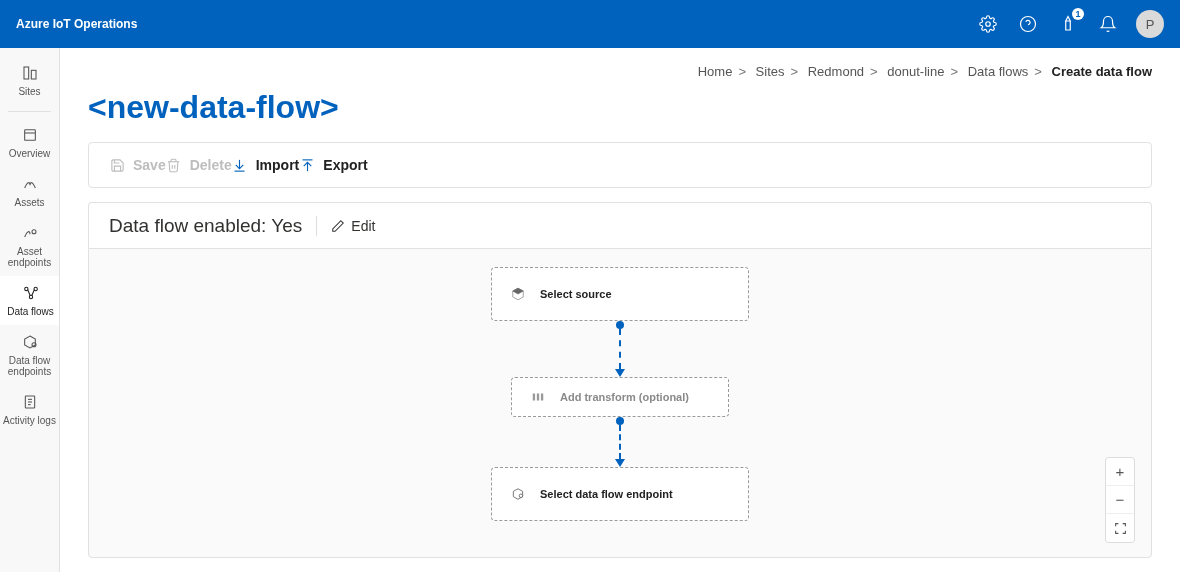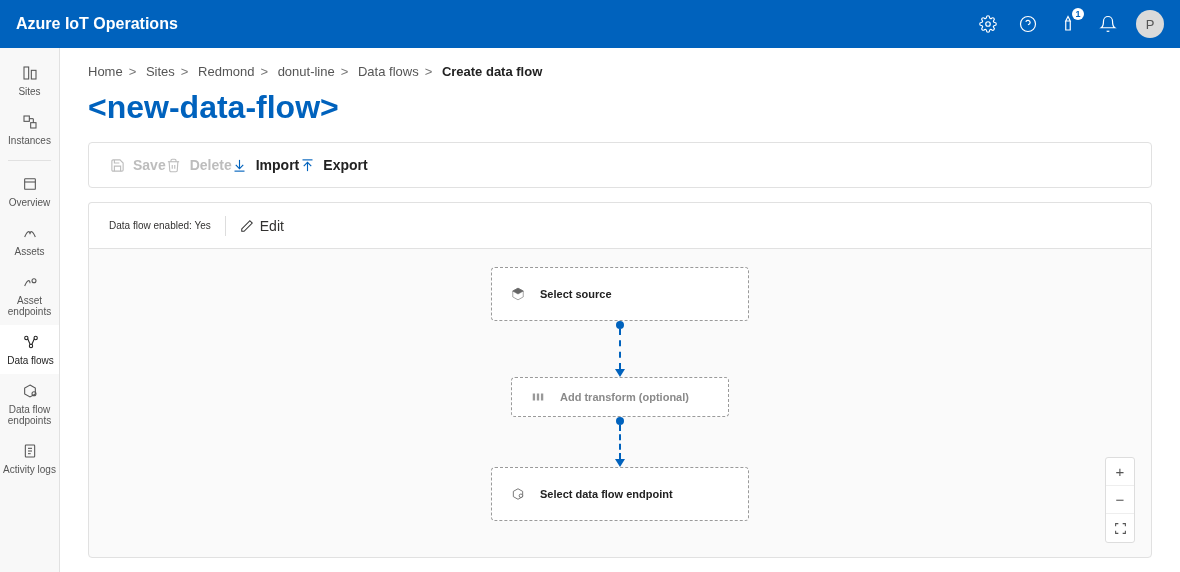--- a/index.html
+++ b/index.html
@@ -1,40 +1,40 @@
 <!DOCTYPE html>
 <html><head>
 <meta charset="utf-8">
 <style>
 * { box-sizing: border-box; margin: 0; padding: 0; }
 html, body { width: 1180px; height: 572px; font-family: "Segoe UI", -apple-system, sans-serif; font-size: 14px; color: #323130; overflow: hidden; background: #fff; }
 .header { height: 48px; background: #0062bd; color: #fff; display: flex; align-items: center; padding: 0 16px; }
-.header .logo { font-size: 16px; font-weight: 600; }
+.header .logo { font-size: 12px; font-weight: 600; }
 .header .spacer { flex: 1; }
 .header .hicon { width: 40px; height: 48px; display: flex; align-items: center; justify-content: center; cursor: pointer; position: relative; }
 .header .avatar { width: 28px; height: 28px; border-radius: 50%; background: #dadada; color: #555; font-size: 13px; display: flex; align-items: center; justify-content: center; margin-left: 8px; cursor: pointer; }
 .badge { position: absolute; top: 8px; right: 4px; background: #fff; color: #0062bd; font-size: 9px; font-weight: 700; border-radius: 50%; width: 12px; height: 12px; display: flex; align-items: center; justify-content: center; }
 .body { display: flex; height: 524px; }
 .sidebar { width: 60px; background: #f8f8f8; border-right: 1px solid #e1e1e1; display: flex; flex-direction: column; padding-top: 8px; }
 .snav { display: flex; flex-direction: column; align-items: center; justify-content: center; padding: 8px 2px; font-size: 10px; color: #555; cursor: pointer; text-align: center; line-height: 1.1; }
 .snav.active { background: #fff; border-left: 2px solid transparent; color: #222; }
 .snav .ico { width: 18px; height: 18px; margin-bottom: 4px; display: flex; align-items: center; justify-content: center; }
 .snav .lbl { word-break: break-word; }
 .main { flex: 1; padding: 16px 28px; overflow: hidden; position: relative; }
-.breadcrumb { font-size: 13px; color: #555; margin-bottom: 10px; }
+.breadcrumb { font-size: 13px; color: #555; margin-bottom: 10px; text-align: right; }
 .breadcrumb .sep { margin: 0 6px; color: #777; }
 .breadcrumb .cur { font-weight: 600; color: #222; }
 .breadcrumb a { color: #555; text-decoration: none; cursor: pointer; }
 .page-title { font-size: 32px; font-weight: 600; color: #0062bd; margin-bottom: 16px; }
 .toolbar { border: 1px solid #e1e1e1; border-radius: 4px; height: 46px; display: flex; align-items: center; padding: 0 20px; background: #fff; margin-bottom: 14px; }
 .tbtn { display: flex; align-items: center; gap: 8px; cursor: pointer; font-size: 14px; font-weight: 600; color: #222; }
 .tbtn.disabled { color: #bdbdbd; cursor: default; }
 .tbtn .ti { width: 16px; height: 16px; display: flex; align-items: center; justify-content: center; }
 .statusbar { border: 1px solid #e1e1e1; border-radius: 4px 4px 0 0; border-bottom: none; height: 46px; display: flex; align-items: center; padding: 0 20px; gap: 14px; background: #fff; }
-.statusbar .st { font-size: 10px; }
+.statusbar .st { font-size: 19px; }
 .statusbar .divider { width: 1px; height: 20px; background: #ddd; }
 .statusbar .editbtn { display: flex; align-items: center; gap: 6px; cursor: pointer; }
 .canvas { border: 1px solid #e1e1e1; border-top: 1px solid #e1e1e1; border-radius: 0 0 4px 4px; background: #fafafa; height: 310px; position: relative; overflow: hidden; }
 .flowcol { position: absolute; left: 50%; transform: translateX(-50%); top: 18px; display: flex; flex-direction: column; align-items: center; }
 .node { border: 1px dashed #9a9a9a; background: #fff; border-radius: 4px; display: flex; align-items: center; gap: 14px; cursor: pointer; padding: 0 18px; font-size: 11px; }
 .node.large { width: 258px; height: 54px; font-weight: 600; color: #222; }
 .node.small { width: 218px; height: 40px; color: #8a8a8a; font-weight: 700; }
 .node .ni { width: 16px; display: flex; justify-content: center; }
 .conn { display: flex; flex-direction: column; align-items: center; }
 .conn .dot { width: 8px; height: 8px; border-radius: 50%; background: #0062bd; }
@@ -84,31 +84,20 @@
   <div class="sidebar">
     <div class="snav">
       <div class="ico">
           <svg width="16" height="16" viewBox="0 0 24 24" fill="none" stroke="#555" stroke-width="1.6">
             <rect x="3" y="3" width="7" height="18"></rect>
             <rect x="14" y="8" width="7" height="13"></rect>
           </svg>
         </div>
       <div class="lbl">Sites</div>
     </div>
-    <div class="snav">
-      <div class="ico">
-          <svg width="16" height="16" viewBox="0 0 24 24" fill="none" stroke="#555" stroke-width="1.6">
-            <rect x="3" y="3" width="8" height="8"></rect>
-            <rect x="13" y="13" width="8" height="8"></rect>
-            <line x1="11" y1="7" x2="17" y2="7"></line>
-            <line x1="17" y2="13" x2="17" y1="7"></line>
-          </svg>
-        </div>
-      <div class="lbl">Instances</div>
-    </div>
     <div style="height:1px;background:#e1e1e1;margin:6px 8px;"></div>
     <div class="snav">
       <div class="ico">
           <svg width="16" height="16" viewBox="0 0 24 24" fill="none" stroke="#555" stroke-width="1.6">
             <rect x="4" y="4" width="16" height="16" rx="1"></rect>
             <line x1="4" y1="9" x2="20" y2="9"></line>
           </svg>
         </div>
       <div class="lbl">Overview</div>
     </div>

